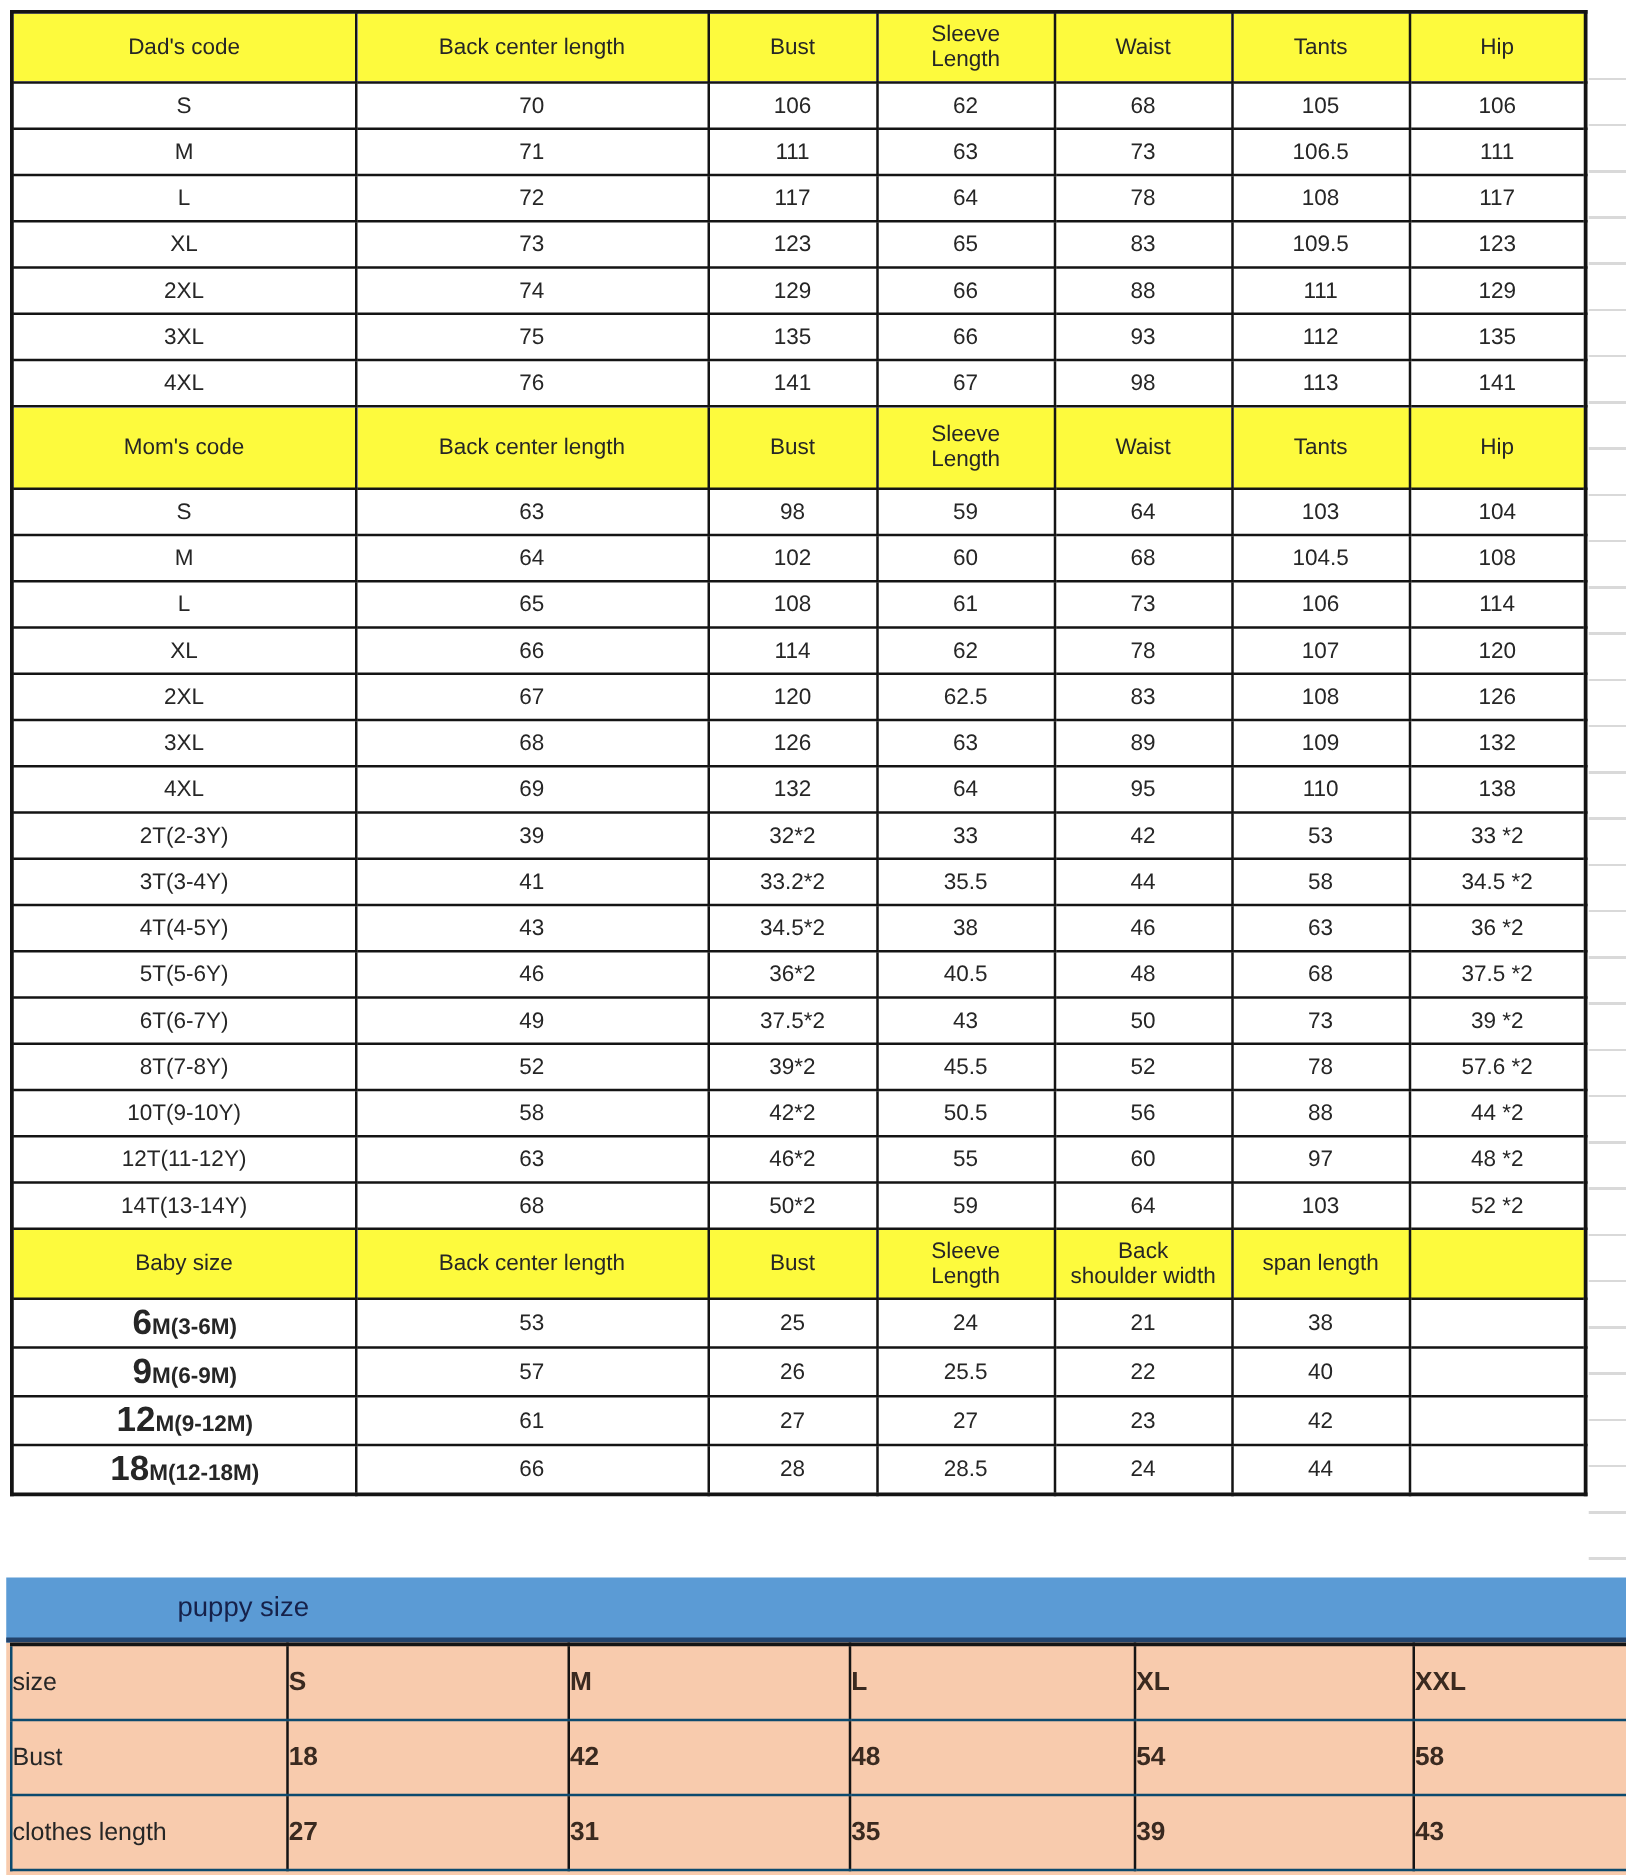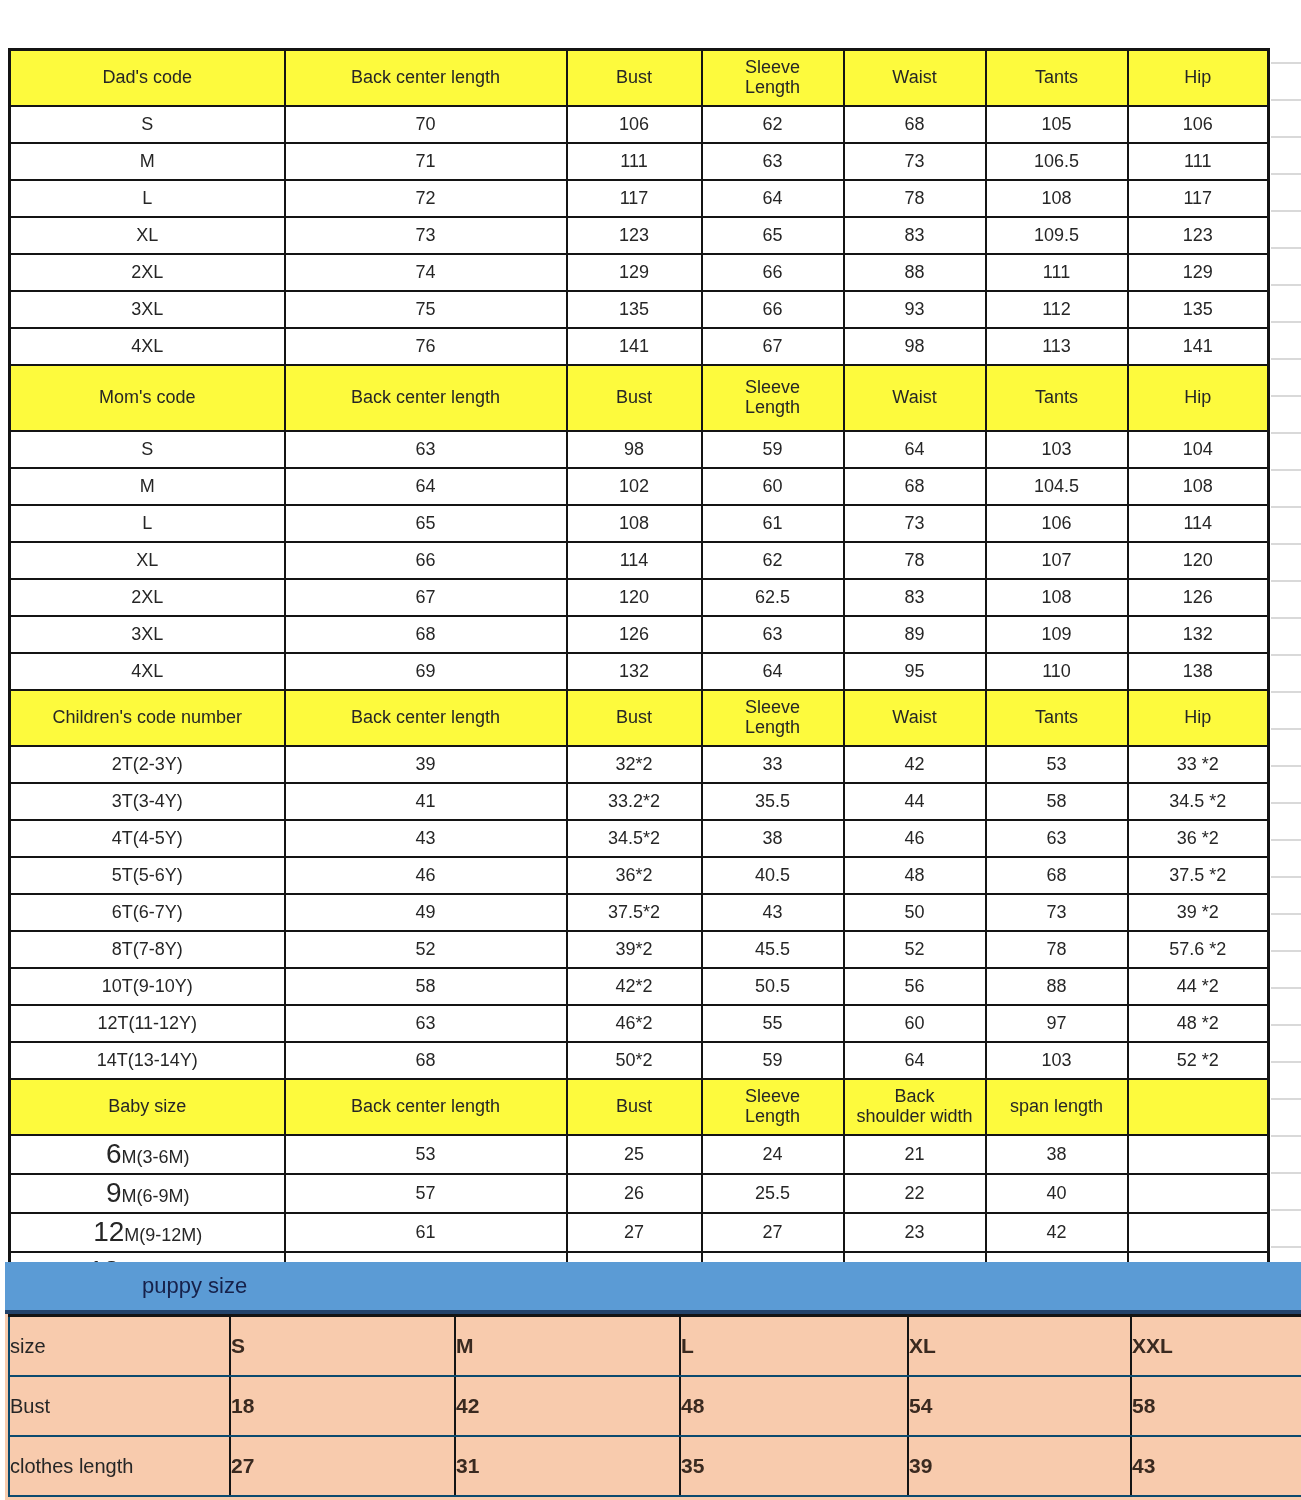--- a/index.html
+++ b/index.html
@@ -4,38 +4,38 @@
 <style>
   html,body{margin:0;padding:0;}
   body{
     width:1301px;height:1500px;position:relative;overflow:hidden;
     background:#ffffff;font-family:"Liberation Sans",sans-serif;
   }
   
   #main-table{
     position:absolute;left:8px;top:8px;
     border-collapse:collapse;table-layout:fixed;width:1259px;
-    border:3px solid #141414;background:#fff;z-index:2;margin-top:40px;
+    border:3px solid #141414;background:#fff;z-index:2;
   }
   #main-table td{
     border:2px solid #141414;text-align:center;vertical-align:middle;
     font-size:18px;color:#262626;padding:0;overflow:hidden;line-height:1.1;
   }
   tr.sec-header td{background:#fdfa3d;font-size:20px;height:54px;}
   tr.sec-header.hh td{height:64px;}
   tr.data td{height:35px;}
   tbody.baby tr.data td{height:37px;}
   .wrap2{white-space:pre-line;line-height:1.12;}
   
   tr.c-blue td{color:#4b9fd8;}
   tr.c-navy td{color:#2e4468;}
   tr.c-red td{color:#e8372b;}
   #main-table td.hip{color:#262626;}
   
-  td.baby-label{text-align:right;padding-left:1px !important;white-space:nowrap;}
+  td.baby-label{text-align:right;padding-left:1px !important;white-space:nowrap;font-weight:bold;}
   .bprefix{font-size:28px;letter-spacing:0px;}
   td.empty-cell{background:#ffffff;}
   
   #grid-strip{
     position:absolute;left:1271px;top:62px;width:30px;height:1196px;z-index:1;
     background:repeating-linear-gradient(to bottom,#d9d9d9 0px,#d9d9d9 2px,#ffffff 2px,#ffffff 37px);
   }
   
   #puppy-banner{
     position:absolute;left:5px;top:1262px;width:1296px;height:48px;z-index:3;
@@ -222,30 +222,20 @@
         <td>69</td>
         <td>132</td>
         <td>64</td>
         <td>95</td>
         <td>110</td>
         <td class="hip">138</td>
       </tr>
 </tbody>
 
 <tbody>
-<tr class="sec-header">
-<td>Children's code number</td>
-<td>Back center length</td>
-<td>Bust</td>
-<td class="wrap2">Sleeve
-Length</td>
-<td>Waist</td>
-<td>Tants</td>
-<td>Hip</td>
-</tr>
 <tr class="data c-blue">
         <td>2T(2-3Y)</td>
         <td>39</td>
         <td>32*2</td>
         <td>33</td>
         <td>42</td>
         <td>53</td>
         <td class="hip">33 *2</td>
       </tr>
 <tr class="data c-blue">

